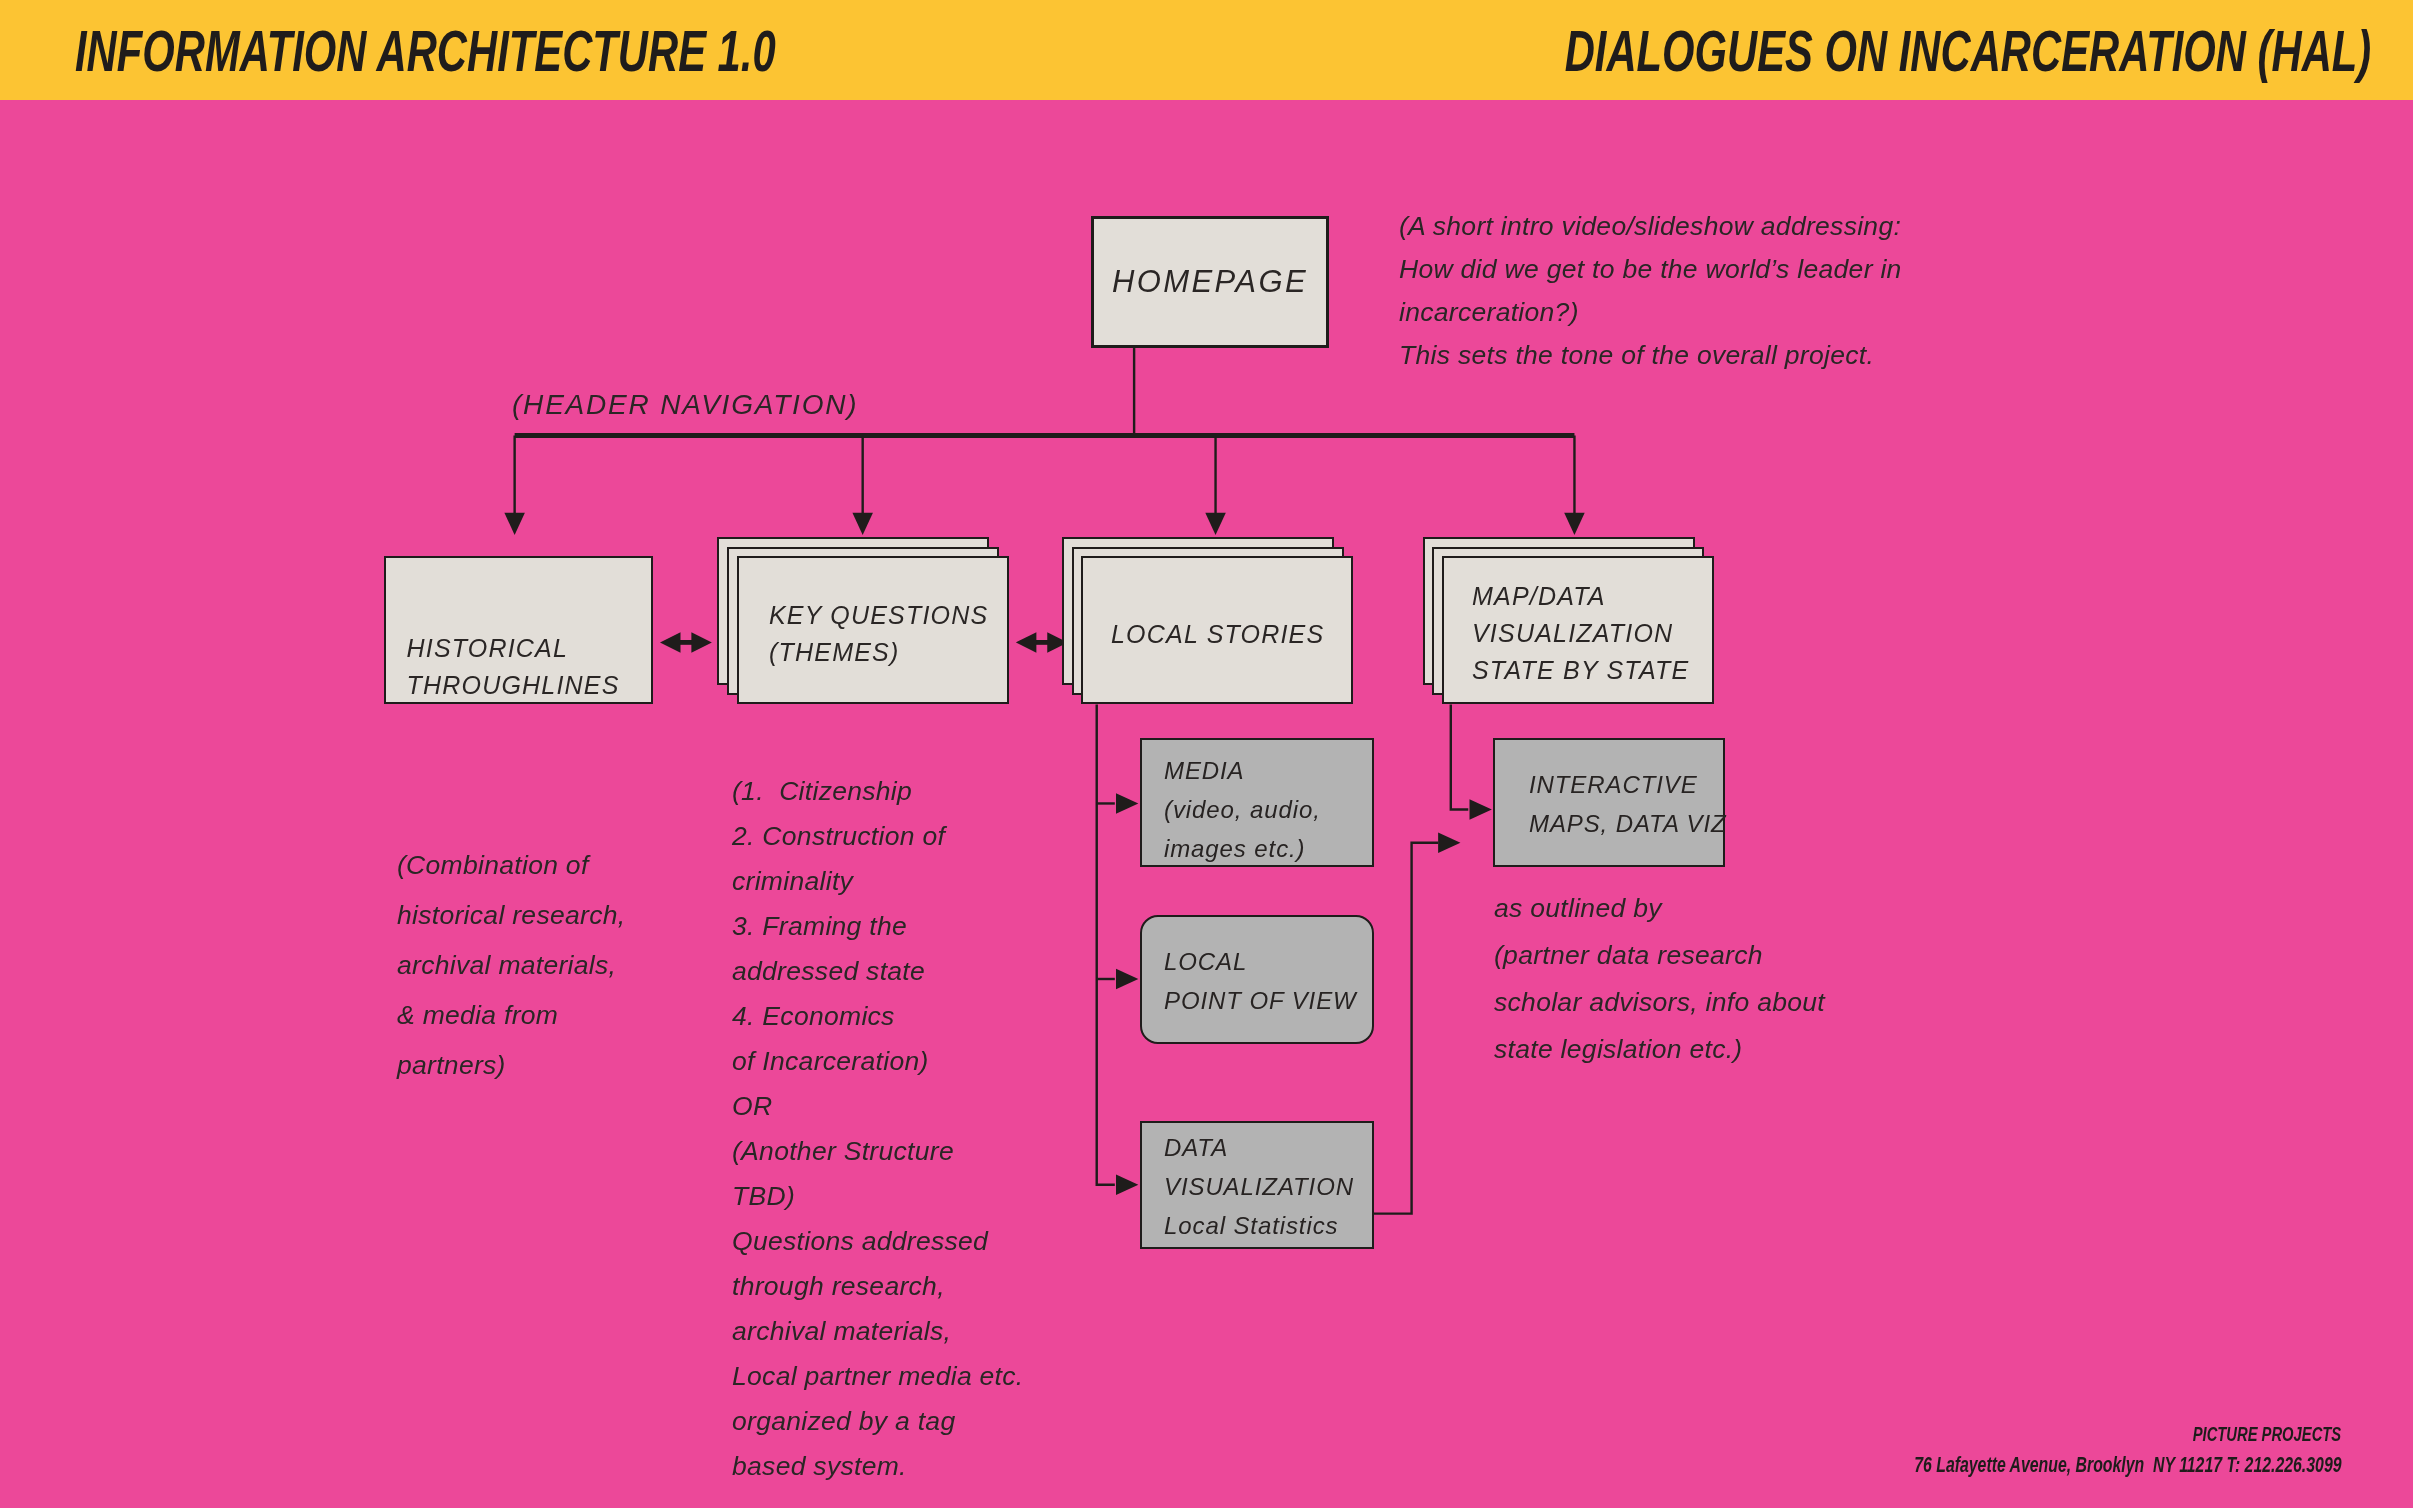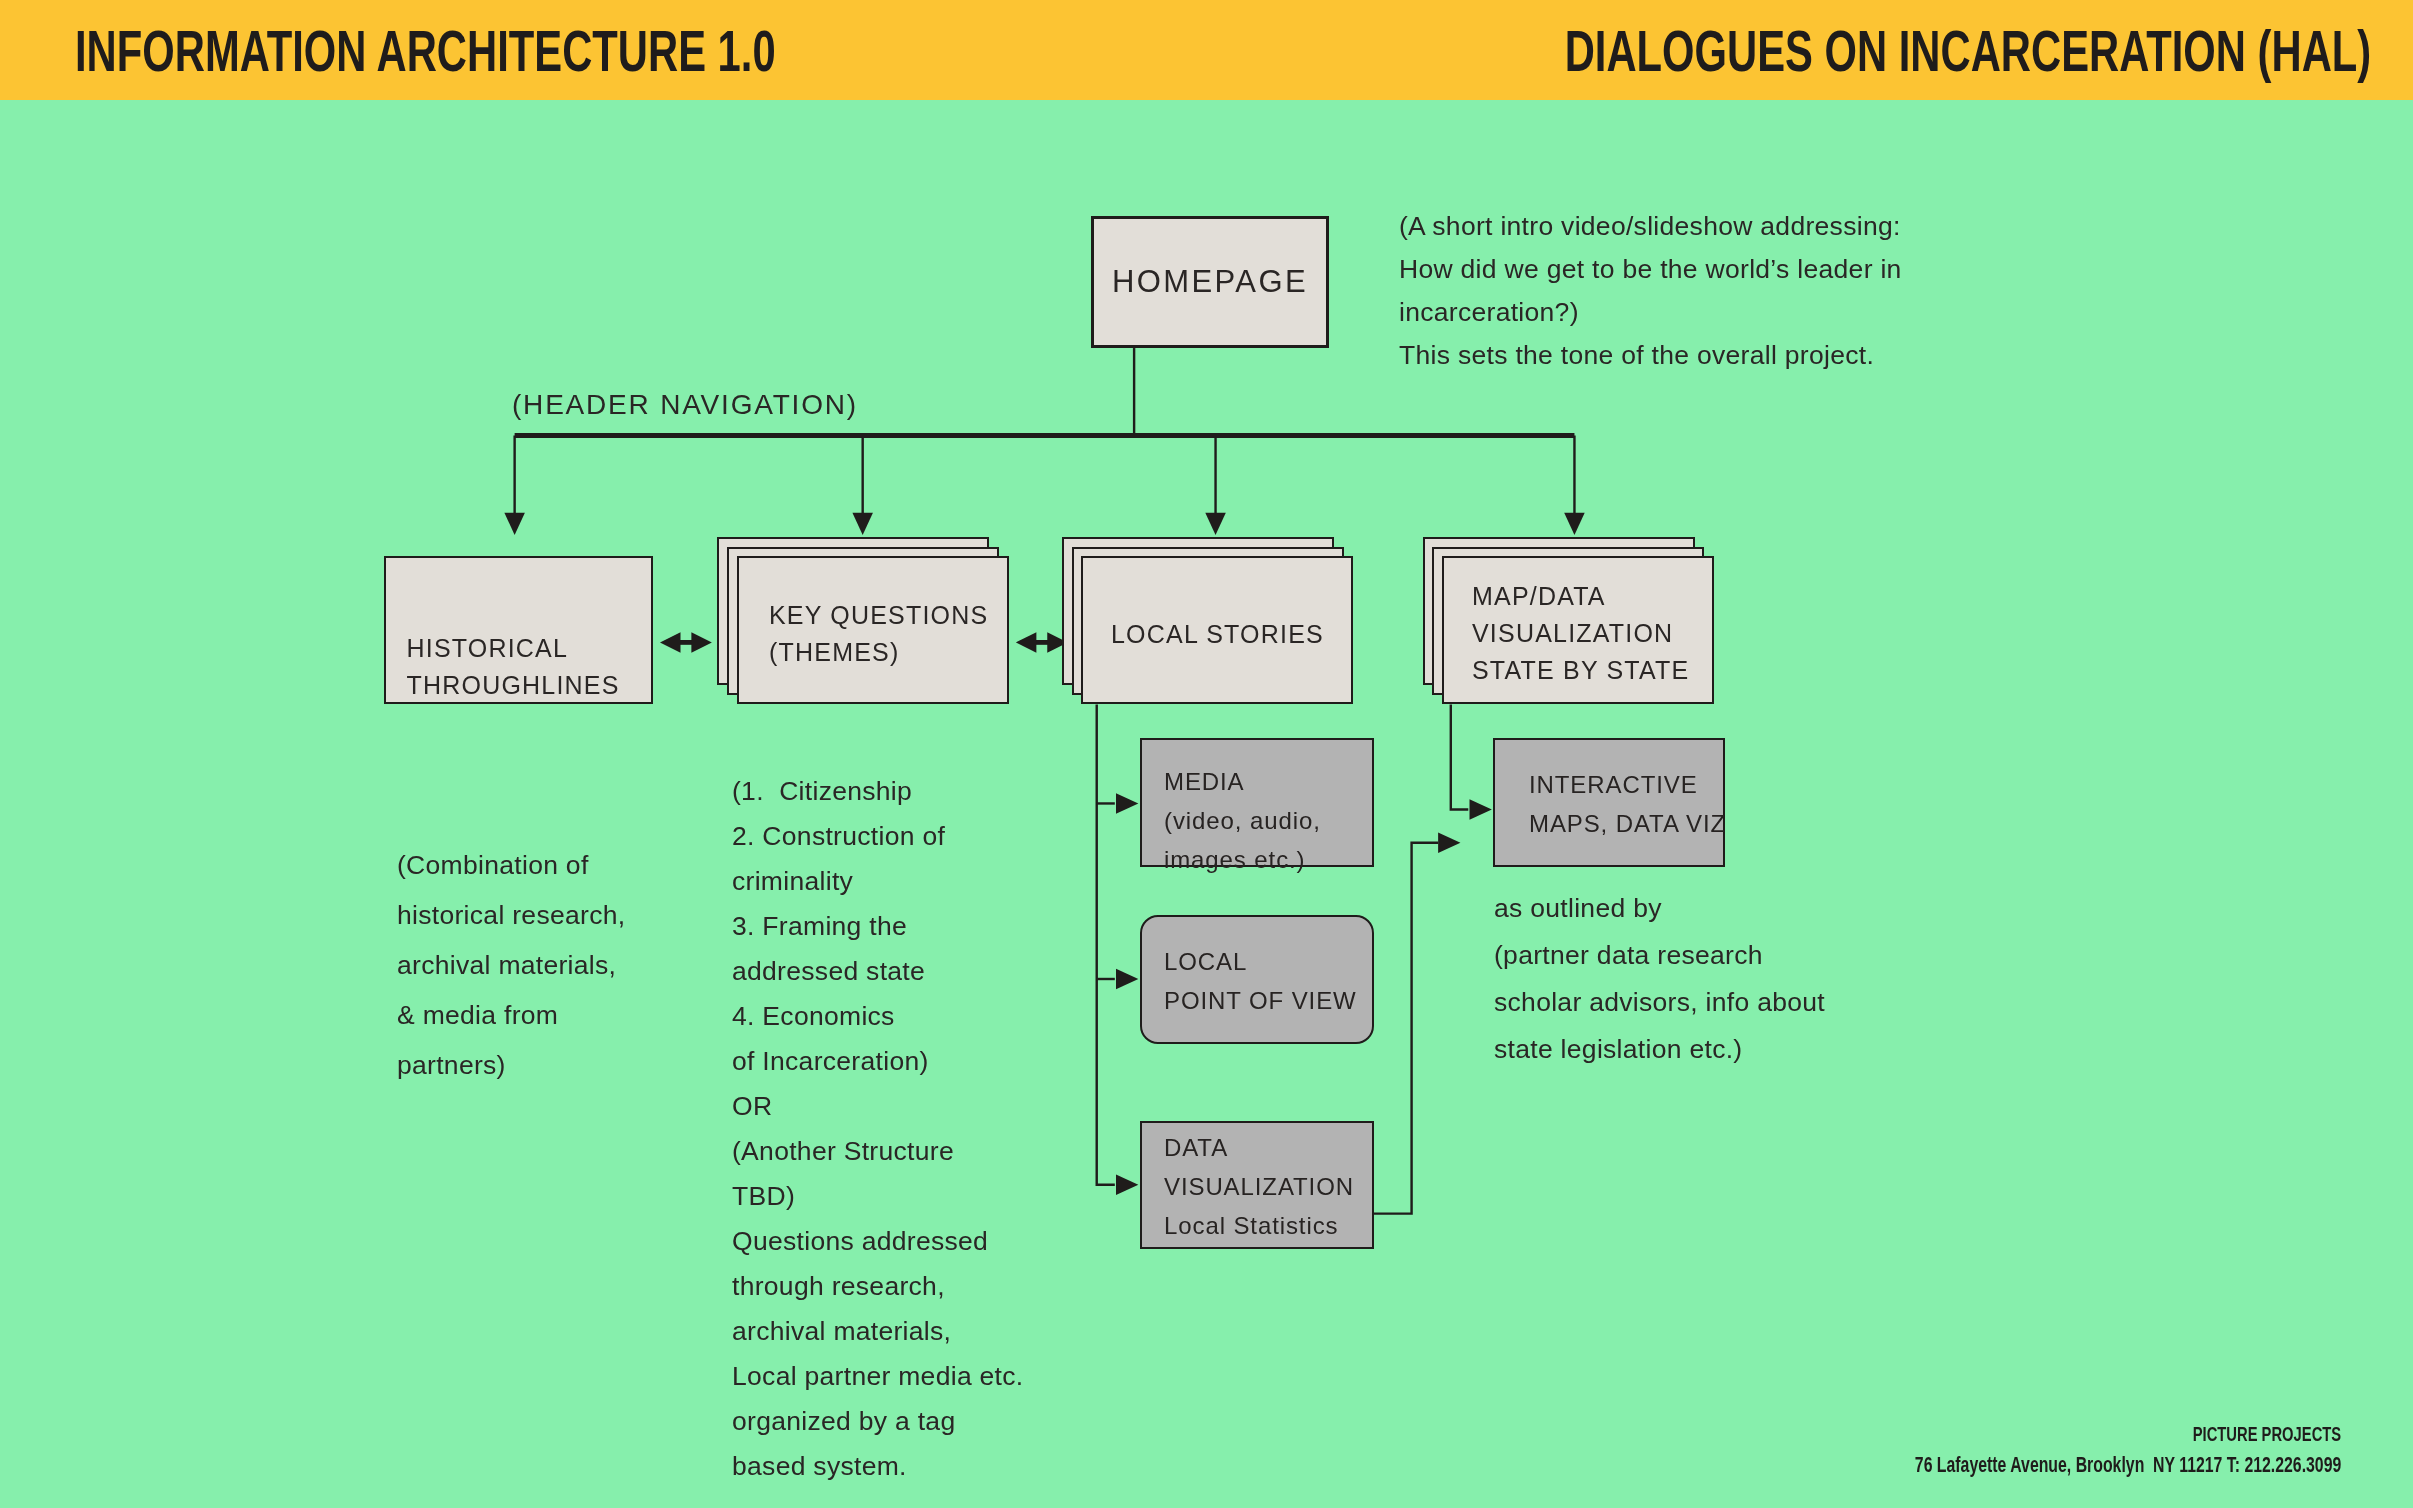--- a/index.html
+++ b/index.html
@@ -32,21 +32,21 @@
   .footer .f1{font-size:20.5px;line-height:29px;display:inline-block;transform:scaleX(.72);transform-origin:right center;white-space:pre;}
   .footer .f2{font-size:22px;line-height:34px;display:inline-block;transform:scaleX(.72);transform-origin:right center;white-space:pre;}
   
   .overlay{position:absolute;left:0;top:0;width:2413px;height:1508px;pointer-events:none;}
   .overlay path{stroke:var(--ink,#1f1c1b);fill:none;}
   .overlay polygon{fill:var(--ink,#1f1c1b);stroke:none;}
 </style>
 </head>
 <body>
 
-<div class="page" style="--accent: #FCC433; --ink: #1F1C1B; --beige: #E2DED8; --gray: #B3B3B3; --paper: #FFFFFF; background: #86efac;">
+<div class="page" style="--accent: #FCC433; --ink: #1F1C1B; --beige: #E2DED8; --gray: #B3B3B3; --paper: #FFFFFF; background: #ec4899; font-style: italic;">
 
   <div class="topbar"></div>
   <div class="title title-left">INFORMATION ARCHITECTURE 1.0</div>
   <div class="title title-right">DIALOGUES ON INCARCERATION (HAL)</div>
 
   <svg class="overlay" viewBox="0 0 4000 2500">
 
     <path d="M1880,577 V722" stroke-width="4"></path>
 
     <path d="M853,722 H2610" stroke-width="8"></path>
@@ -133,21 +133,21 @@
     <div class="lbl" style="padding:58px 4px 0 28px;"><div class="ln">LOCAL STORIES</div></div>
   </div>
 
   <div class="card" style="left:1423px;top:537px;width:272px;height:148px;"></div>
   <div class="card" style="left:1432px;top:547px;width:272px;height:148px;"></div>
   <div class="card" style="left:1442px;top:556px;width:272px;height:148px;">
     <div class="lbl" style="padding:20px 0 0 28px;"><div class="ln">MAP/DATA</div><div class="ln">VISUALIZATION</div><div class="ln">STATE BY STATE</div></div>
   </div>
 
   <div class="graybox" style="left:1140px;top:738px;width:234px;height:129px;">
-    <div class="lbl" style="padding:22px 0 0 22px;"><div class="ln">MEDIA</div><div class="ln">(video, audio,</div><div class="ln">images etc.)</div></div>
+    <div class="lbl" style="padding:11px 0 0 22px;"><div class="ln">MEDIA</div><div class="ln">(video, audio,</div><div class="ln">images etc.)</div></div>
   </div>
 
   <div class="graybox" style="left:1140px;top:915px;width:234px;height:129px;border-radius:18px;">
     <div class="lbl" style="padding:25px 0 0 22px;"><div class="ln">LOCAL</div><div class="ln">POINT OF VIEW</div></div>
   </div>
 
   <div class="graybox" style="left:1140px;top:1121px;width:234px;height:128px;">
     <div class="lbl" style="padding:5.4px 0 0 22px;"><div class="ln">DATA</div><div class="ln">VISUALIZATION</div><div class="ln">Local Statistics</div></div>
   </div>
 

